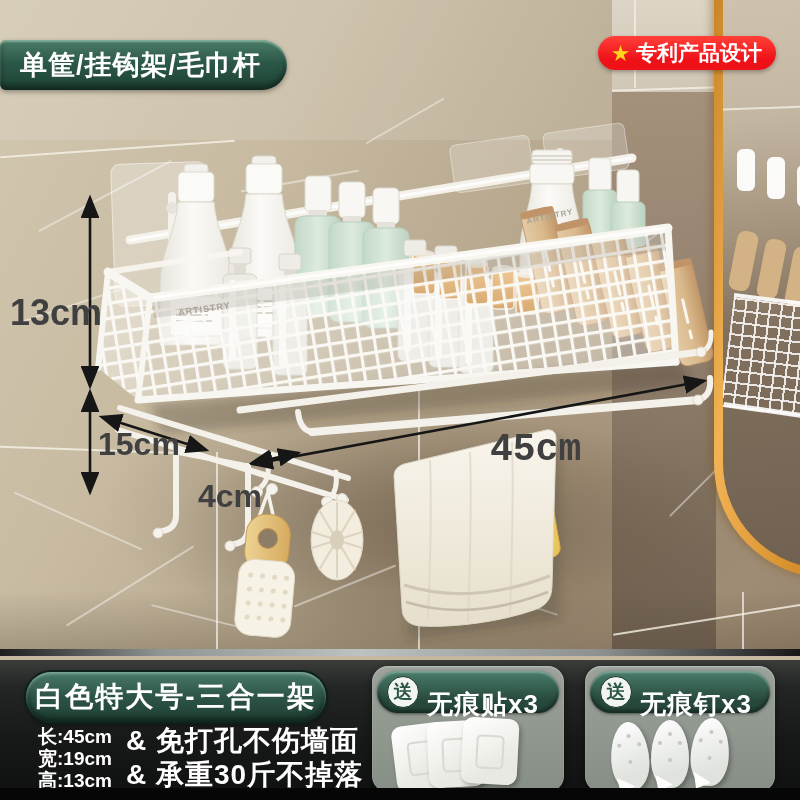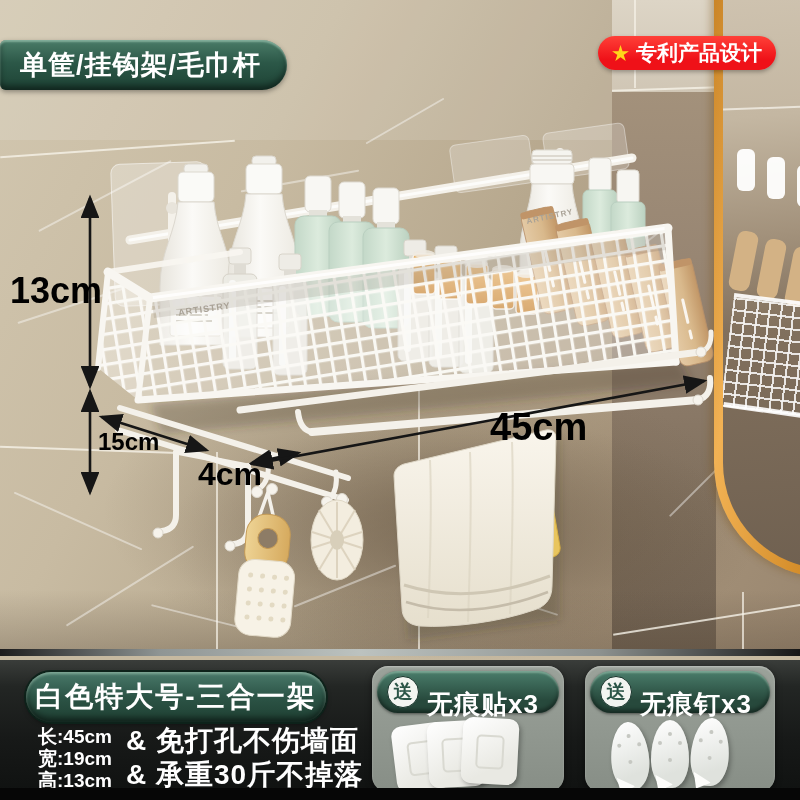--- a/index.html
+++ b/index.html
@@ -39,26 +39,26 @@
   
   .badge-green{left:0;top:40px;height:50px;padding:0 26px 0 20px;border-radius:6px 26px 26px 6px;
     background:linear-gradient(180deg,#4b7c68,#2c5848 45%,#1d4234);
     box-shadow:inset 0 2px 2px rgba(180,220,200,.55),inset 0 -4px 6px rgba(0,0,0,.45),0 2px 5px rgba(0,0,0,.35);
     display:flex;align-items:center;color:#fff;font-size:27px;font-weight:bold;letter-spacing:1px;}
   .badge-red{left:598px;top:36px;height:34px;padding:0 14px;border-radius:18px;
     background:linear-gradient(180deg,#ff4038,#ef1118 70%);box-shadow:0 2px 4px rgba(0,0,0,.3);
     display:flex;gap:7px;align-items:center;color:#fff;font-size:21px;font-weight:bold;}
   .badge-red .star{color:#ffd61a;font-size:19px;line-height:1;}
   
-  .dim{color:#000000;font-weight:bold;position:absolute;}
+  .dim{color:#404040;font-weight:bold;position:absolute;margin-top:22px;}
   .d13{left:10px;top:270px;font-size:36px;}
   .d10{left:6px;top:413px;font-size:36px;}
-  .d15{left:98px;top:428px;font-size:24px;}
+  .d15{left:98px;top:404px;font-size:32px;}
   .d4{left:198px;top:456px;font-size:32px;}
-  .d45{left:490px;top:406px;font-size:38px;}
+  .d45{left:490px;top:406px;font-size:38px;font-family:Liberation Mono, monospace;}
   .brand{position:absolute;color:#a9a296;font-size:9px;letter-spacing:1px;font-weight:bold;}
   .b1{left:178px;top:304px;transform:rotate(-8deg);}
   .b2{left:526px;top:212px;transform:rotate(-12deg);font-size:8px;}
   
   .footer-shine{left:0;top:649px;width:800px;height:7px;
     background:linear-gradient(90deg,#1c1c1c,#8f9594 20%,#bcc2bf 45%,#8c918f 75%,#161616);}
   .footer{left:0;top:660px;width:800px;height:132px;
     background:linear-gradient(180deg,#3a3d3a 0%,#232624 20%,#171918 60%,#101211 100%);}
   .title-pill{position:absolute;left:26px;top:12px;width:300px;height:50px;border-radius:26px;
     background:linear-gradient(180deg,#49796a,#2c5446 50%,#1f4033);

